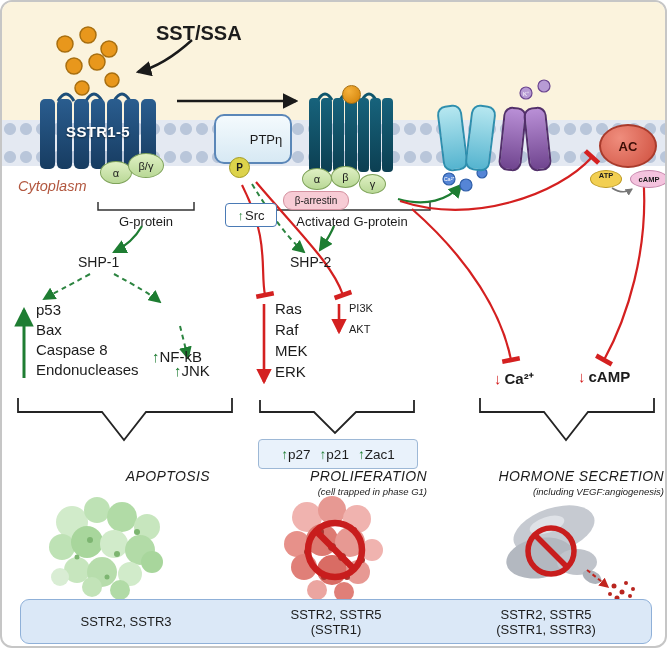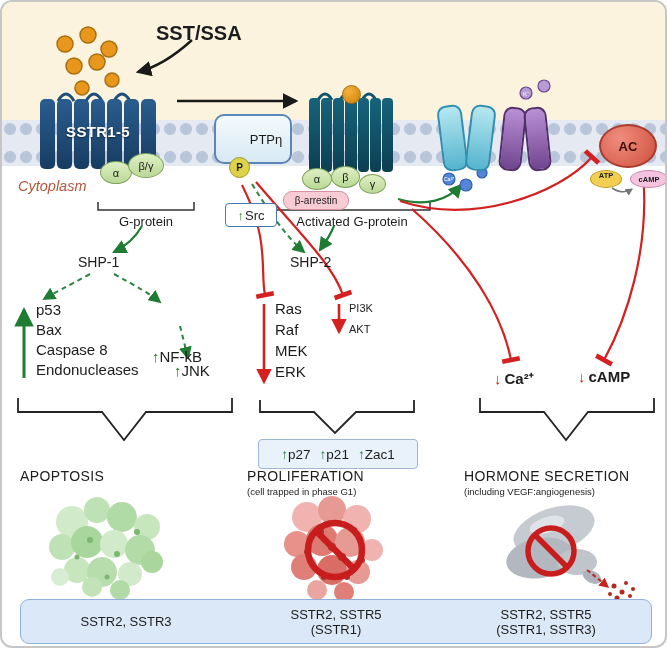--- a/index.html
+++ b/index.html
@@ -83,21 +83,21 @@
   .atp{position:absolute;left:588px;top:168px;width:30px;height:16px;border-radius:50%;background:#f2cf52;
     border:1.5px solid #bd9a23;font-size:7.5px;font-weight:bold;display:flex;align-items:flex-start;justify-content:center;z-index:3;}
   .camp-s{position:absolute;left:628px;top:168px;width:36px;height:16px;border-radius:50%;background:#f4c3de;
     border:1.5px solid #c687ac;font-size:7.5px;font-weight:bold;display:flex;align-items:center;justify-content:center;z-index:3;}
   .src-box{position:absolute;left:223px;top:201px;width:50px;height:22px;background:#fff;border:1.5px solid #4a7ab5;
     border-radius:4px;display:flex;align-items:center;justify-content:center;gap:1px;font-size:13px;z-index:4;}
   .cycle-box{position:absolute;left:256px;top:437px;width:158px;height:28px;background:#e9f2fb;border:1.5px solid #9db8d6;
     border-radius:4px;display:flex;align-items:center;justify-content:center;gap:9px;font-size:13.5px;z-index:3;}
   .cycle-item{display:flex;align-items:center;}
 
-  .outcome{position:absolute;text-align:left;z-index:4;}
+  .outcome{position:absolute;text-align:right;z-index:4;font-style:italic;}
   .outc1{left:18px;top:466px;width:190px;}
   .outc2{left:245px;top:466px;width:180px;}
   .outc3{left:462px;top:466px;width:200px;}
   .outcome .t{font-size:14px;letter-spacing:.4px;}
   .outcome .s{font-size:9.5px;margin-top:2px;color:#222;}
 
   .bottom-box{position:absolute;left:18px;top:597px;width:630px;height:43px;background:#dbe8f7;
     border:1.7px solid #8fb0d8;border-radius:9px;display:flex;z-index:3;}
   .bcell{flex:1;display:flex;flex-direction:column;align-items:center;justify-content:center;font-size:13px;line-height:15px;}
 </style>

